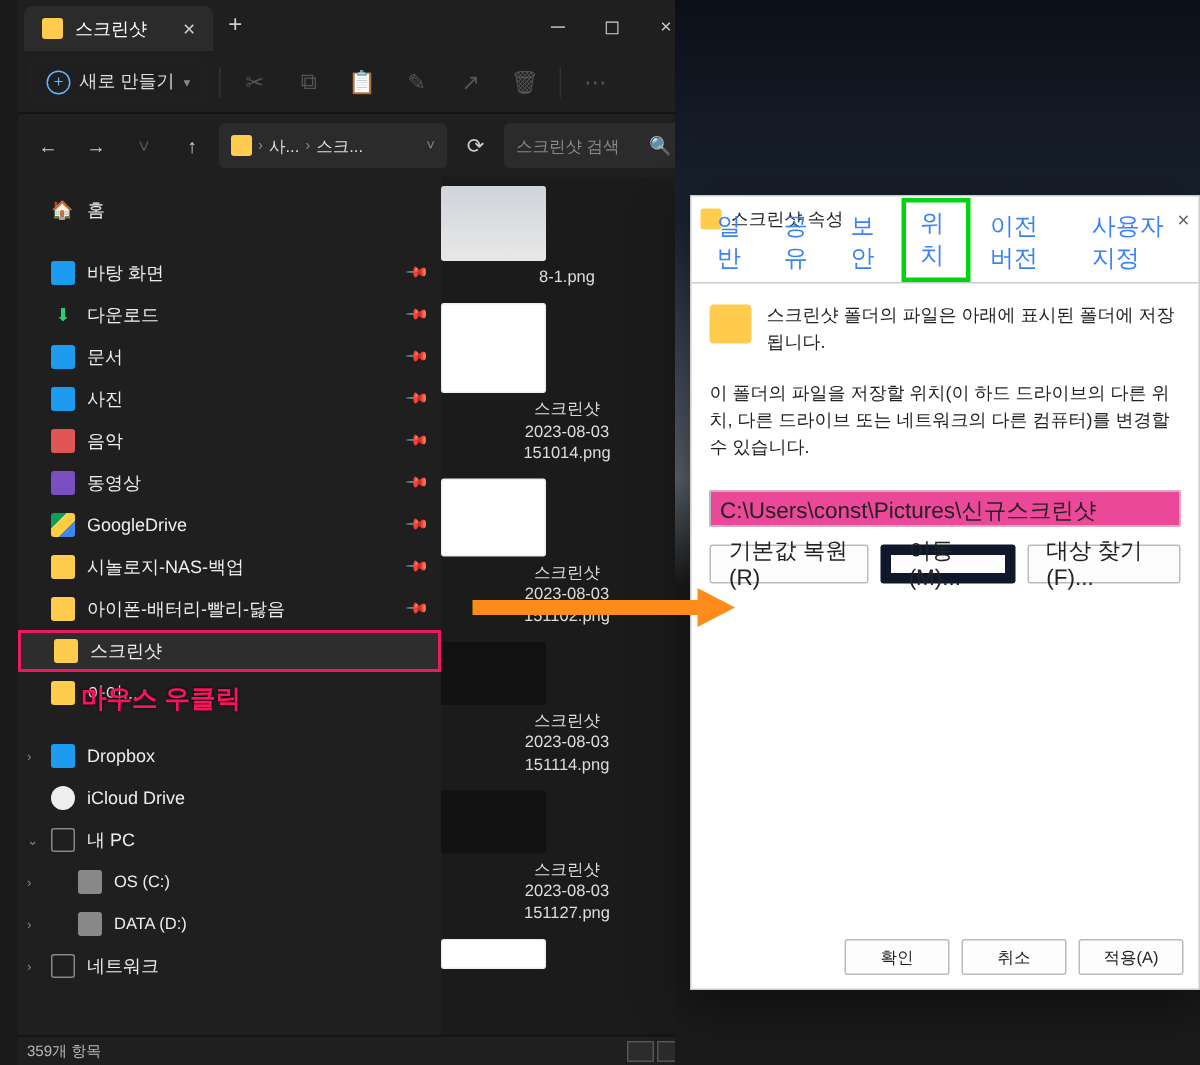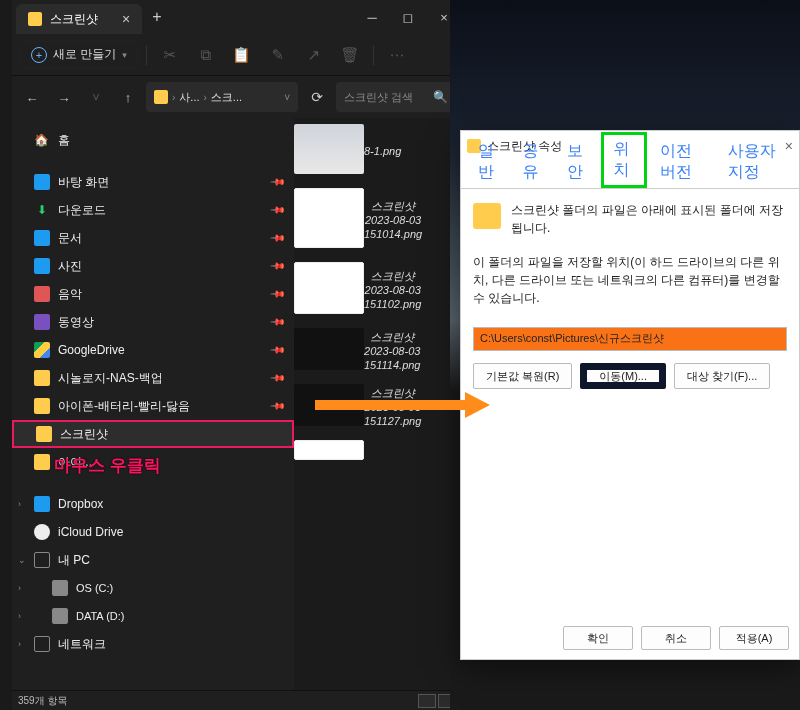--- a/index.html
+++ b/index.html
@@ -28,21 +28,21 @@
   .searchbox .sicon { margin-left:auto; color:#888; font-size:12px; }
   .body { flex:1; display:flex; overflow:hidden; }
   .sidebar { width:282px; background:#1f1f1f; overflow-y:auto; padding:8px 0; }
   .sbitem { height:28px; display:flex; align-items:center; padding:0 8px 0 22px; color:#eee; position:relative; gap:8px; font-size:12px; }
   .sbitem.hl { background:#2d2d2d; border:2px solid #ec1a5c; }
   .sbitem .icn { width:16px; height:16px; flex-shrink:0; display:flex; align-items:center; justify-content:center; font-size:12px; }
   .sbitem .pin { position:absolute; right:10px; color:#888; font-size:10px; transform:rotate(45deg); }
   .sbitem.sub { padding-left:40px; font-size:11px; }
   .sbitem .carr { position:absolute; left:6px; color:#888; font-size:9px; }
   .content { flex:1; background:#1b1b1b; overflow-y:auto; padding:6px 0; }
-  .thumbwrap { display:flex; flex-direction:row; align-items:center; margin-bottom:10px;font-style:italic; }
+  .thumbwrap { display:flex; flex-direction:column; margin-bottom:10px; }
   .thumb { width:70px; background:#fff; border-radius:2px; margin-bottom:4px; }
   .caption { color:#ddd; font-size:11px; text-align:center; line-height:1.3; }
   .statusbar { height:20px; background:#1f1f1f; color:#bbb; font-size:10px; padding:2px 6px; display:flex; align-items:center; border-top:1px solid #111; }
   .viewbtns { margin-left:auto; display:flex; gap:2px; }
   .viewbtn { width:18px; height:14px; border:1px solid #555; background:#2b2b2b; }
   .annot { position:absolute; left:54px; top:454px; color:#ff1162; font-weight:bold; font-size:17px; z-index:5; text-shadow:0 0 2px #000; }
   .arrow { position:absolute; left:310px; top:390px; z-index:6; }
   .arrow svg { width:180px; height:30px; }
   .desktop-bg { position:absolute; left:450px; top:0; width:350px; height:710px; background:linear-gradient(180deg,#0b0f18 0%,#1a2230 20%,#5a666f 45%,#1a1a1a 55%); }
   .dialog { position:absolute; left:460px; top:130px; width:340px; height:530px; background:#fff; color:#222; border:1px solid #ccc; box-shadow:0 8px 30px rgba(0,0,0,0.5); display:flex; flex-direction:column; font-size:12px; }
@@ -50,23 +50,23 @@
   .dlgtitle .ficon { width:14px; height:14px; background:#ffcc4d; border-radius:2px; }
   .dlgclose { margin-left:auto; color:#666; font-size:14px; }
   .dlgtabs { height:28px; display:flex; align-items:flex-end; border-bottom:1px solid #ccc; padding:0 6px; gap:2px; }
   .dlgtab { padding:4px 10px; color:#3b82f6; font-size:16px; border:1px solid transparent; }
   .dlgtab.hl { border:3px solid #00d312; }
   .dlgbody { flex:1; padding:12px; }
   .dlginfo { display:flex; gap:10px; margin-bottom:16px; }
   .dlginfo .bigfolder { width:28px; height:26px; background:#ffcc4d; border-radius:3px; margin-top:2px; }
   .dlginfo .txt { flex:1; line-height:1.5; }
   .dlgpara { margin:14px 0 20px 0; line-height:1.5; }
-  .pathbox { height:24px; border:1px solid #bbb; padding:3px 6px; font-size:11px; margin-bottom:12px; background:#f97316; }
+  .pathbox { height:24px; border:1px solid #bbb; padding:3px 6px; font-size:15px; margin-bottom:12px; background:#ec4899; }
   .btnrow { display:flex; gap:8px; }
-  .dlgbtn { height:26px; border:1px solid #bbb; background:#fdfdfd; padding:0 12px; font-size:11px; display:flex; align-items:center; border-radius:2px; }
+  .dlgbtn { height:26px; border:1px solid #bbb; background:#fdfdfd; padding:0 12px; font-size:15px; display:flex; align-items:center; border-radius:2px; }
   .dlgbtn.hl { border:7px solid #0f172a; }
   .dlgfoot { height:42px; display:flex; align-items:center; justify-content:flex-end; gap:8px; padding:0 10px; border-top:0; }
   .footbtn { height:24px; min-width:70px; border:1px solid #bbb; background:#fdfdfd; display:flex; align-items:center; justify-content:center; font-size:11px; border-radius:2px; }
   .icfolder{background:#ffcc4d;border-radius:2px;}
   .icblue{background:#1d9bf0;border-radius:2px;}
   .icpurple{background:#7a4fbf;border-radius:2px;}
   .icred{background:#e05555;border-radius:2px;}
   .icgdrive{background:linear-gradient(135deg,#0f9d58 33%,#ffcd40 33% 66%,#4285f4 66%);border-radius:2px;}
   .icpc{border:1px solid #888;border-radius:2px;}
   .icdisk{background:#888;border-radius:2px;}

